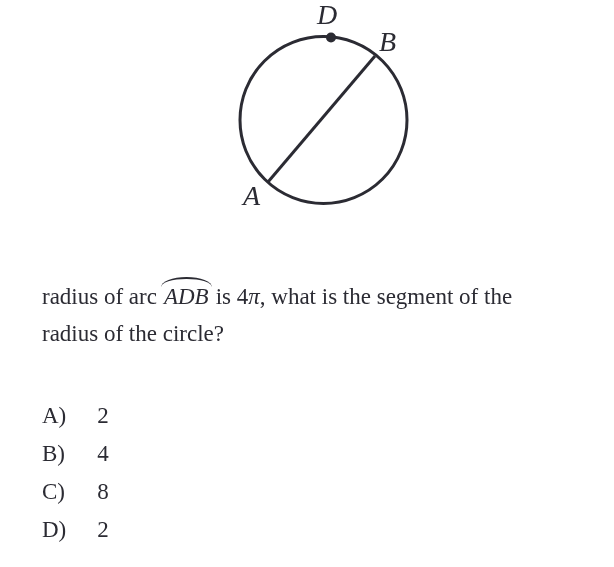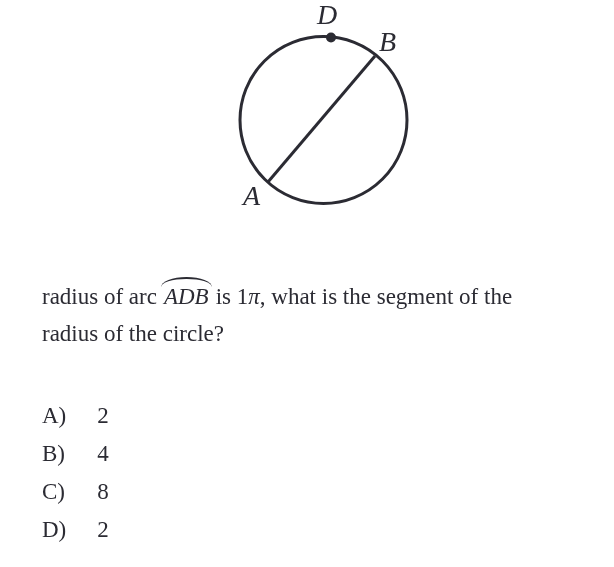--- a/index.html
+++ b/index.html
@@ -101,21 +101,21 @@
   <svg class="diagram" width="614" height="240" viewBox="0 0 614 240" xmlns="http://www.w3.org/2000/svg">
     <circle class="shape" cx="323.5" cy="120" r="83.5"></circle>
     <line class="shape" x1="268" y1="182" x2="375" y2="56"></line>
     <circle class="dot" cx="331" cy="37.5" r="5"></circle>
     <text x="327" y="24" text-anchor="middle">D</text>
     <text x="379" y="51">B</text>
     <text x="243" y="205">A</text>
   </svg>
 
   <div class="question">
-    <p class="qline"><span>radius of arc</span><span class="arc">ADB</span><span>is 1</span><span class="m">π</span><span>, what is the segment of the</span></p>
+    <p class="qline"><span>radius of arc</span><span class="arc">ADB</span><span>is 4</span><span class="m">π</span><span>, what is the segment of the</span></p>
     <p class="qline"><span>radius of the circle?</span></p>
   </div>
 
   <div class="choices">
     <div class="choice">
       <span class="clabel">A)</span>
       <span class="cvalue">2</span>
     </div>
     <div class="choice">
       <span class="clabel">B)</span>

